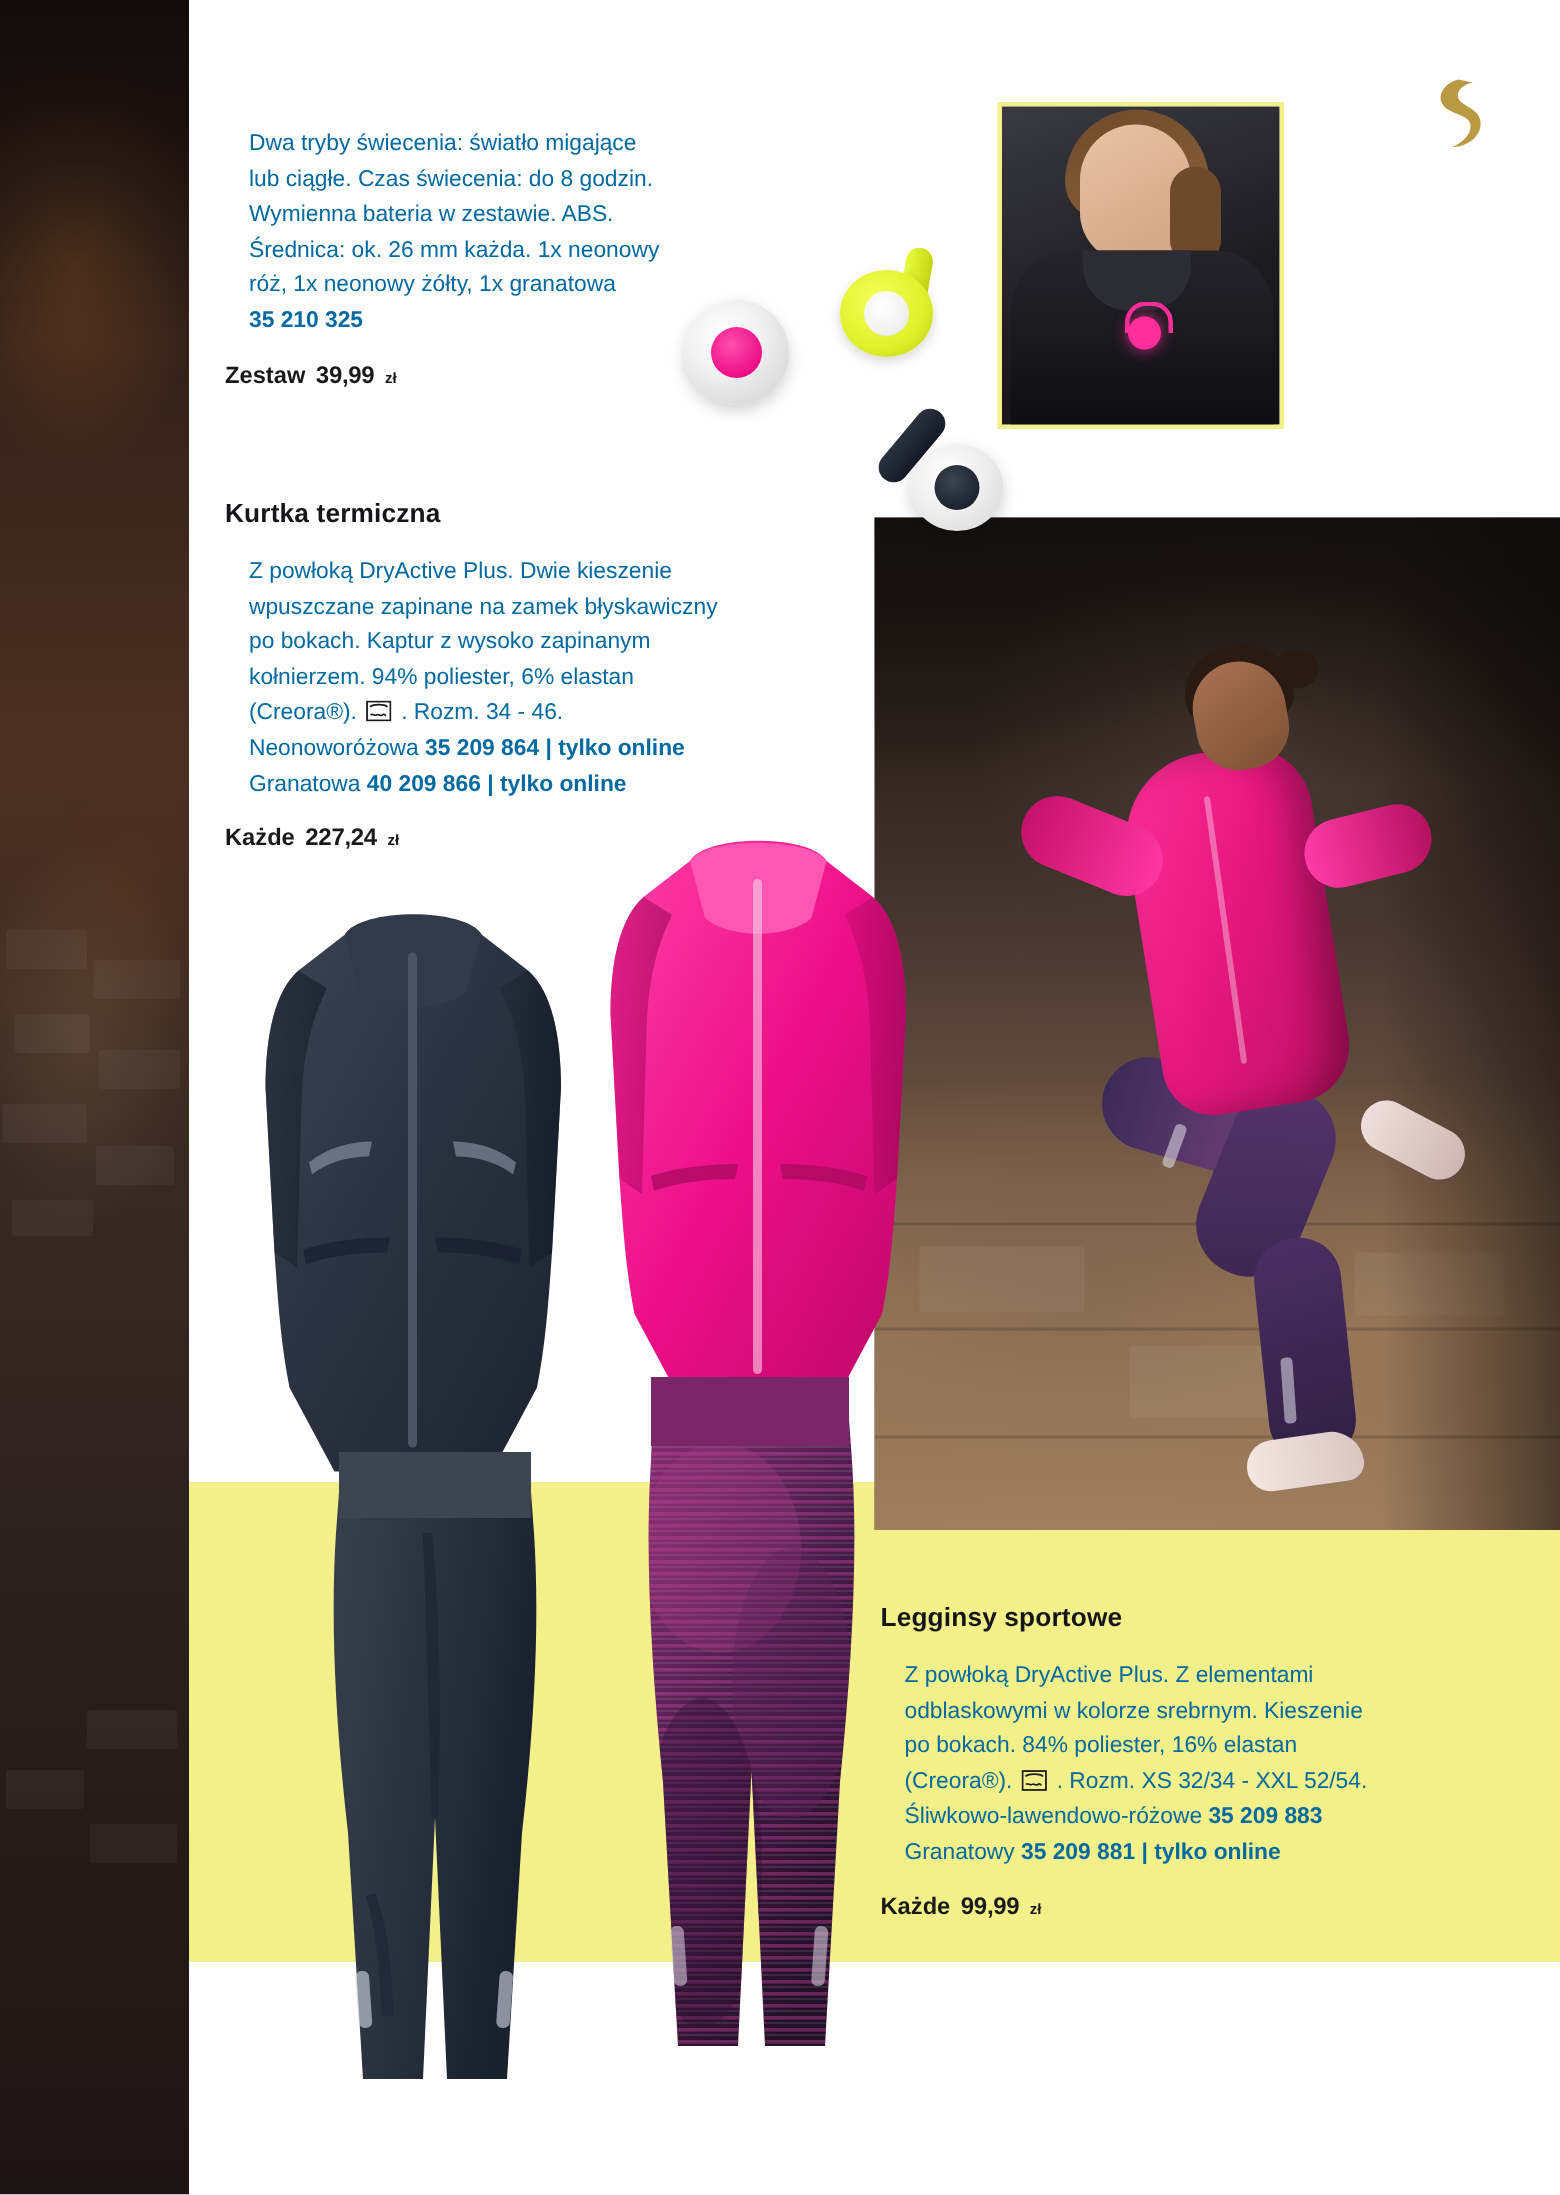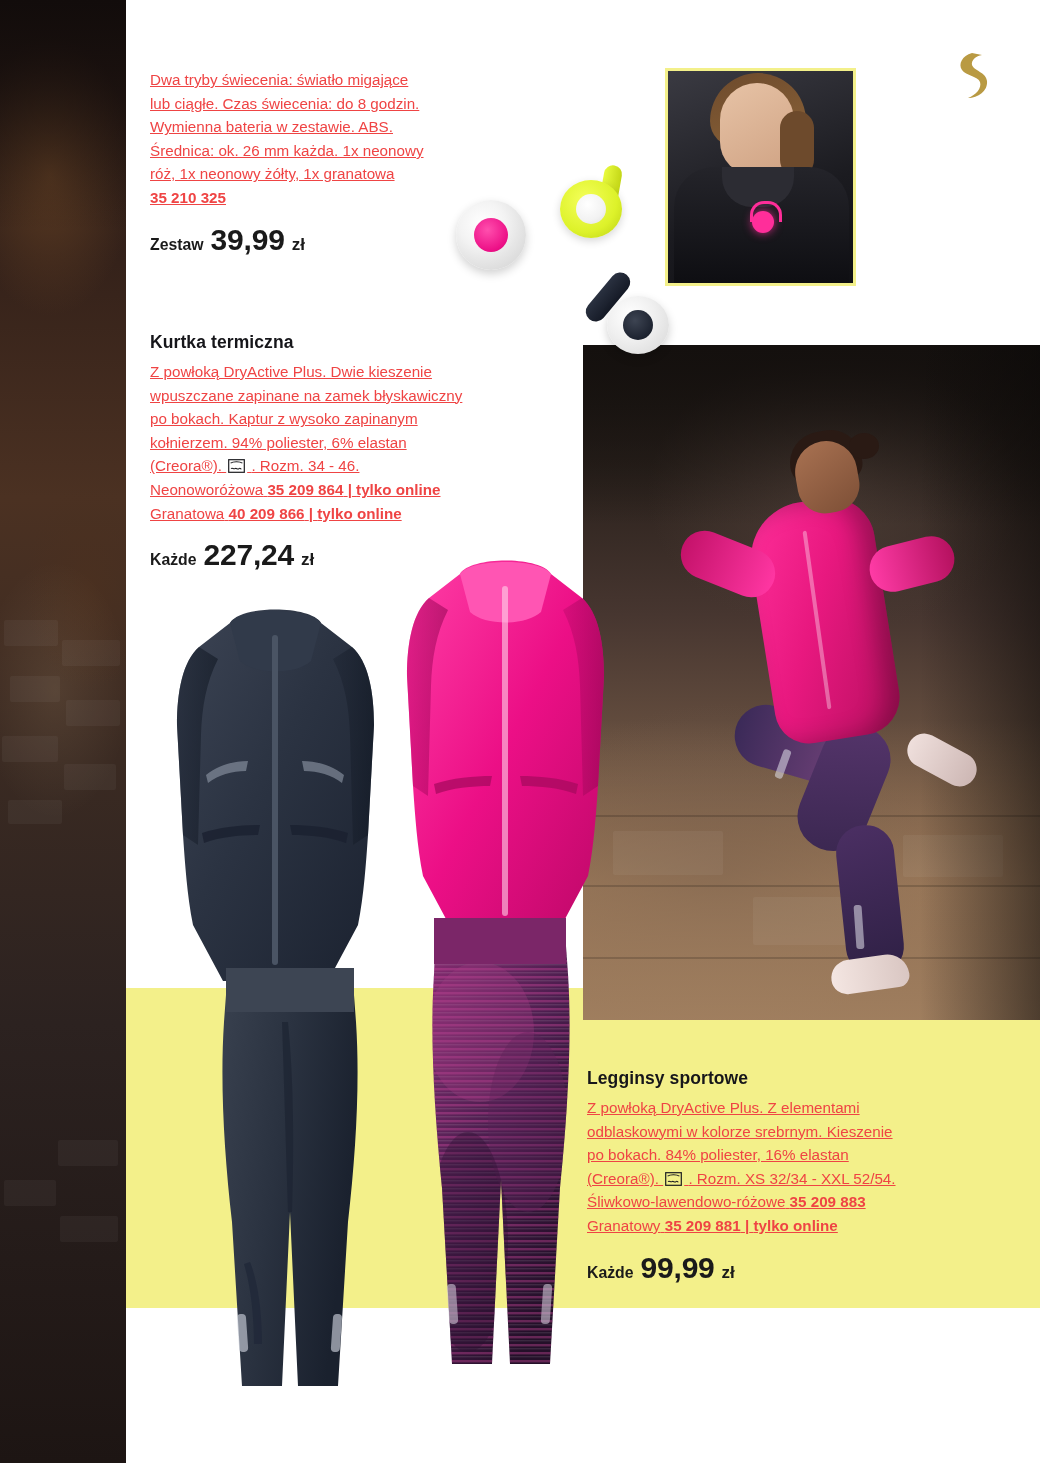--- a/index.html
+++ b/index.html
@@ -227,29 +227,29 @@
   .leg-navy{left:210px;top:962px;width:160px;height:430px;position:absolute;}
   .leg-print{left:420px;top:912px;width:160px;height:460px;position:absolute;}
 
   
   .txt{position:absolute;}
   .h-title{
     font-size:17.5px;font-weight:bold;letter-spacing:.1px;color:#16161a;
     margin:0 0 7px 0;
   }
   .desc{
-    font-size:15.2px;line-height:23.6px;color:#ef4444;margin:0;text-decoration:underline;
+    font-size:15.2px;line-height:23.6px;color:#0369a1;margin:16px;
   }
   .desc b{font-weight:bold;}
   .code{font-size:15.2px;font-weight:bold;line-height:23.6px;}
   .price-row{
     margin-top:13px;font-size:15.8px;font-weight:bold;display:flex;align-items:baseline;gap:7px;
   }
-  .price-big{font-size:30px;font-weight:bold;letter-spacing:-.2px;}
-  .price-cur{font-size:17px;font-weight:bold;}
+  .price-big{font-size:16px;font-weight:bold;letter-spacing:-.2px;}
+  .price-cur{font-size:10px;font-weight:bold;}
 
   .block-led{left:150px;top:68px;width:350px;}
   .block-jacket{left:150px;top:332px;width:400px;}
   .block-leggings{left:587px;top:1068px;width:400px;}
 
   .wash-icon{
     display:inline-block;width:17px;height:14px;vertical-align:-2px;
     position:relative;margin:0 2px;
   }
   .wash-icon svg{display:block;}

